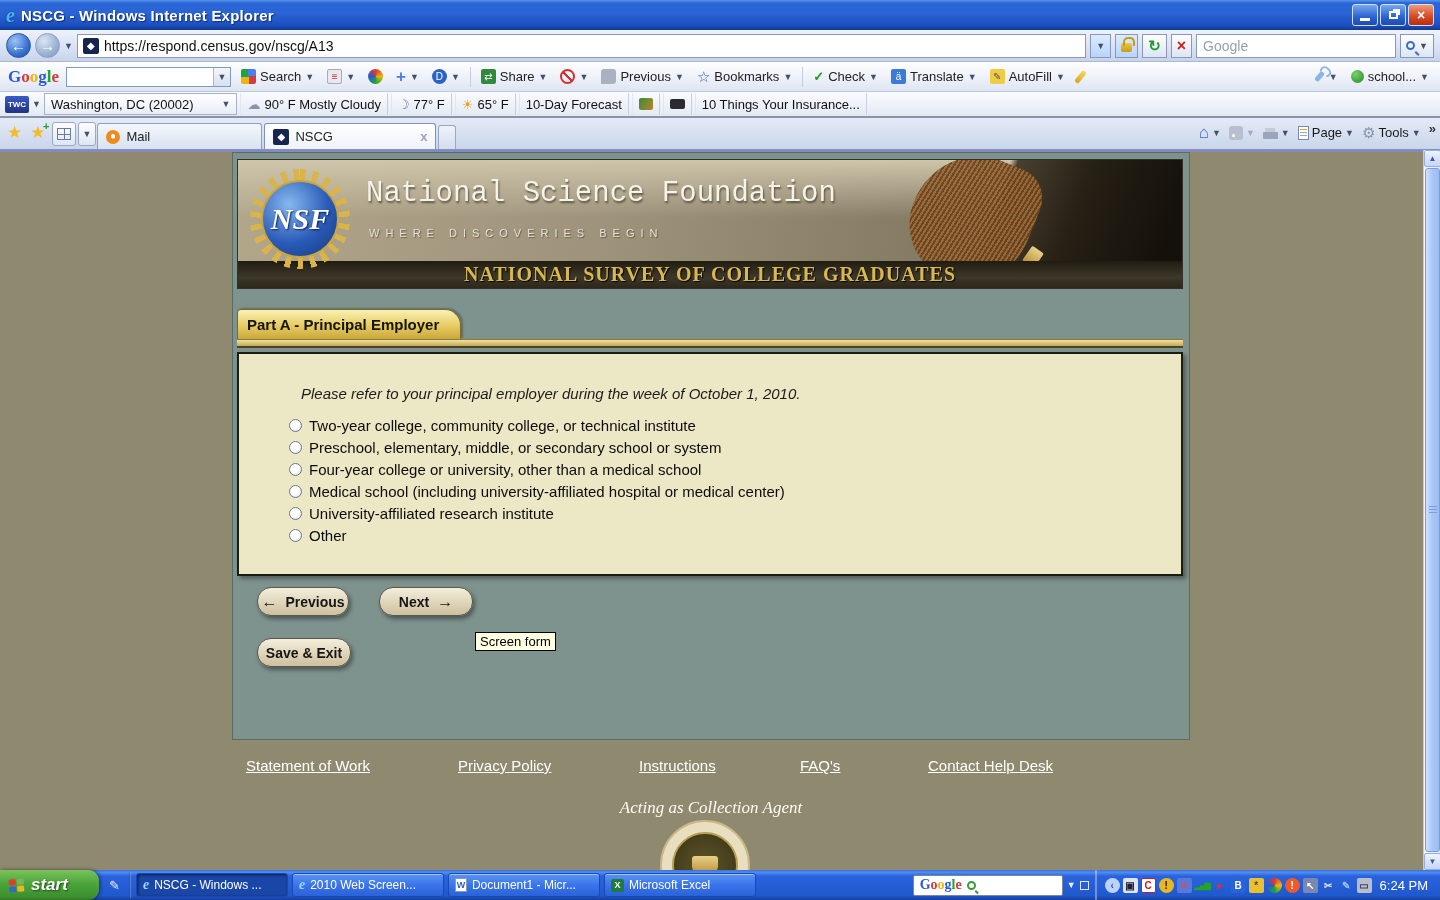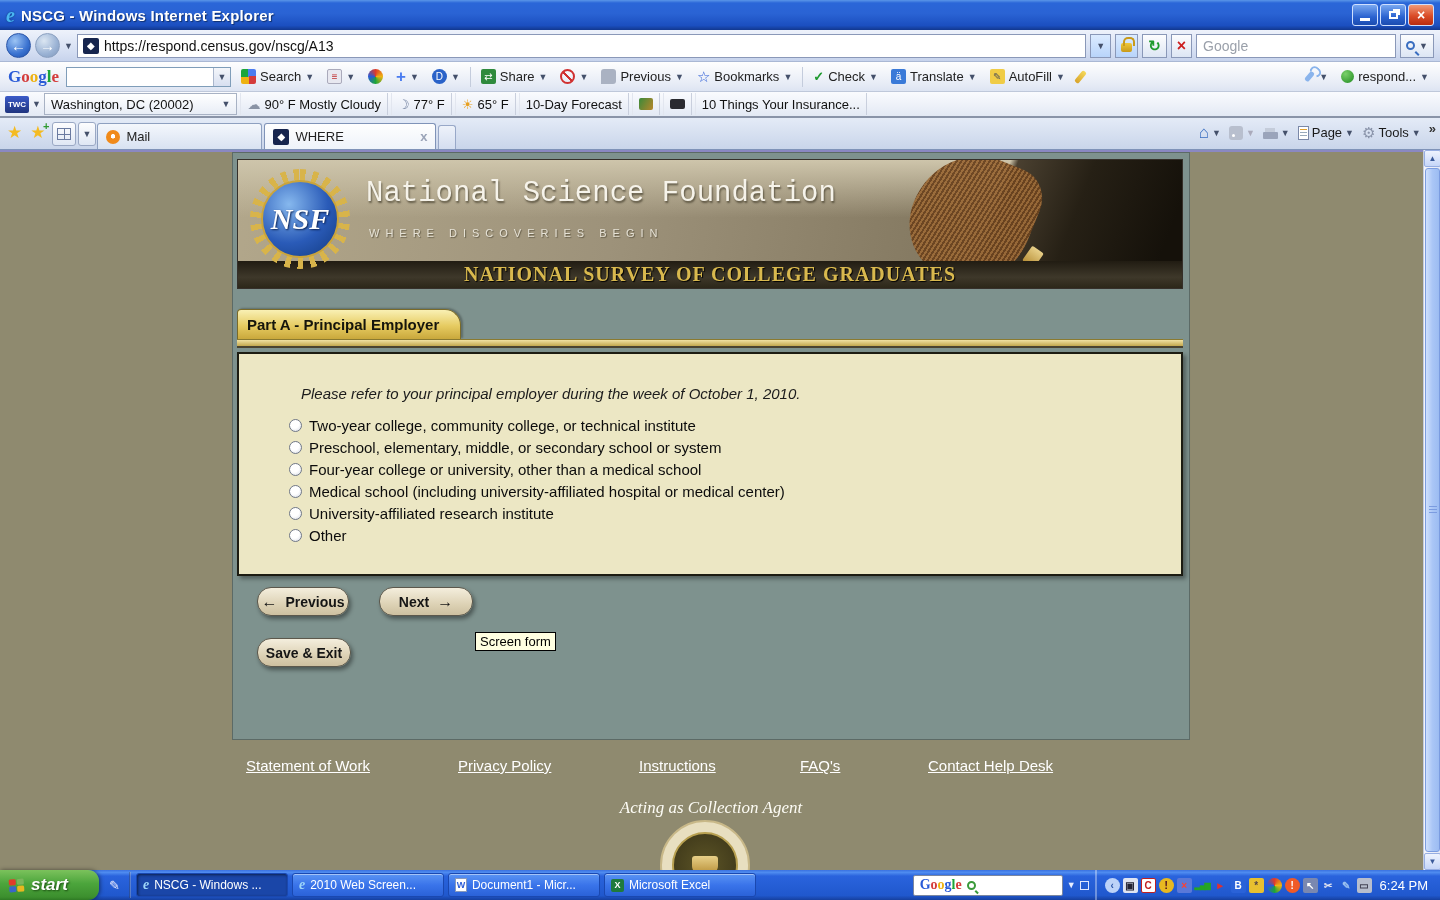--- a/index.html
+++ b/index.html
@@ -335,21 +335,21 @@
   </div>
   <div class="tb-item">
       <span class="pen"></span>
     </div>
   <div class="tb-item" style="margin-left:auto">
     <span class="wrench"></span>
       <span class="caret">▼</span>
   </div>
   <div class="tb-item">
     <span class="presence"></span>
-    <span>respond...</span>
+    <span>school...</span>
       <span class="caret">▼</span>
   </div>
 </div>
 
 <div class="twcbar">
   <span class="twclogo">TWC</span>
   <span class="caret">▼</span>
   <div class="twc-item locbox">
     <span>Washington, DC (20002)</span>
       <span class="caret">▼</span>
@@ -388,21 +388,21 @@
     </div>
   <div class="qt-btn">
       <span class="caret">▼</span>
     </div>
   <div class="tab inactive">
     <span class="mail-ic"></span>
     <span>Mail</span>
   </div>
   <div class="tab active">
     <span class="favicon">◆</span>
-    <span>WHERE</span>
+    <span>NSCG</span>
     <span class="tab-close">x</span>
   </div>
   <div class="tab-stub"></div>
   <div class="cmd">
     <span class="item">
         <span class="home-ic">⌂</span>
         <span class="caret">▼</span>
       </span>
     <span class="item">
         <span class="feed-ic"></span>

